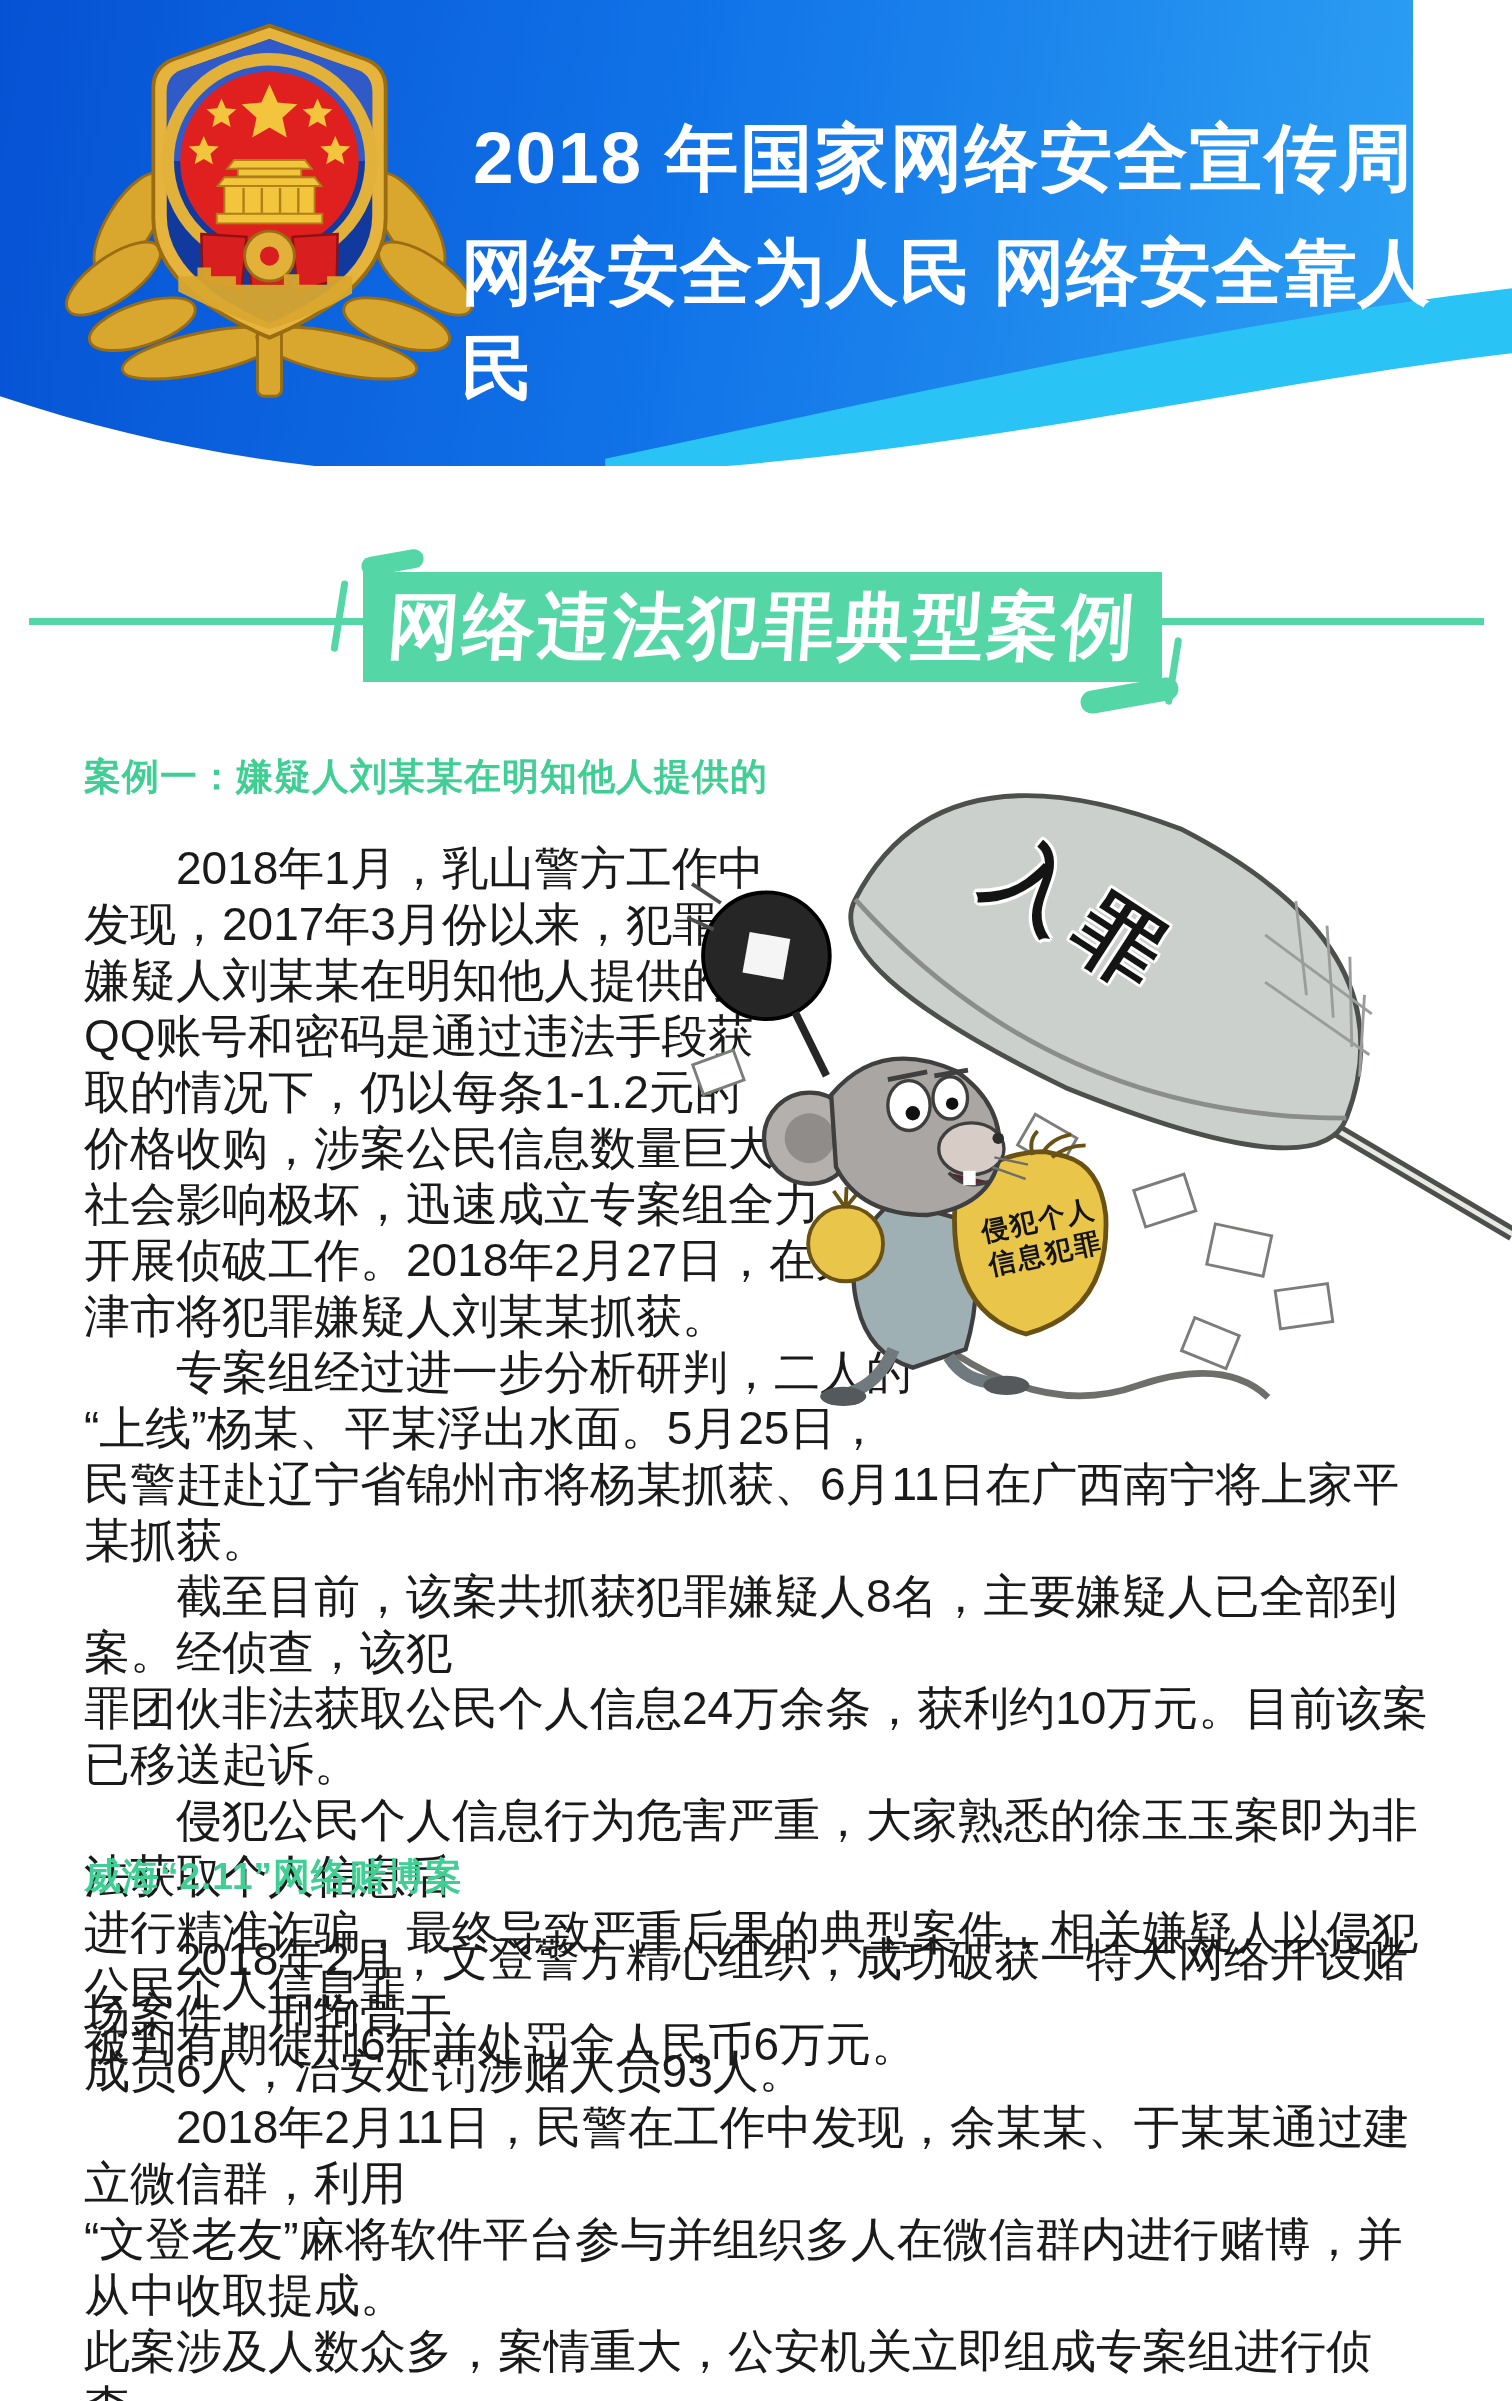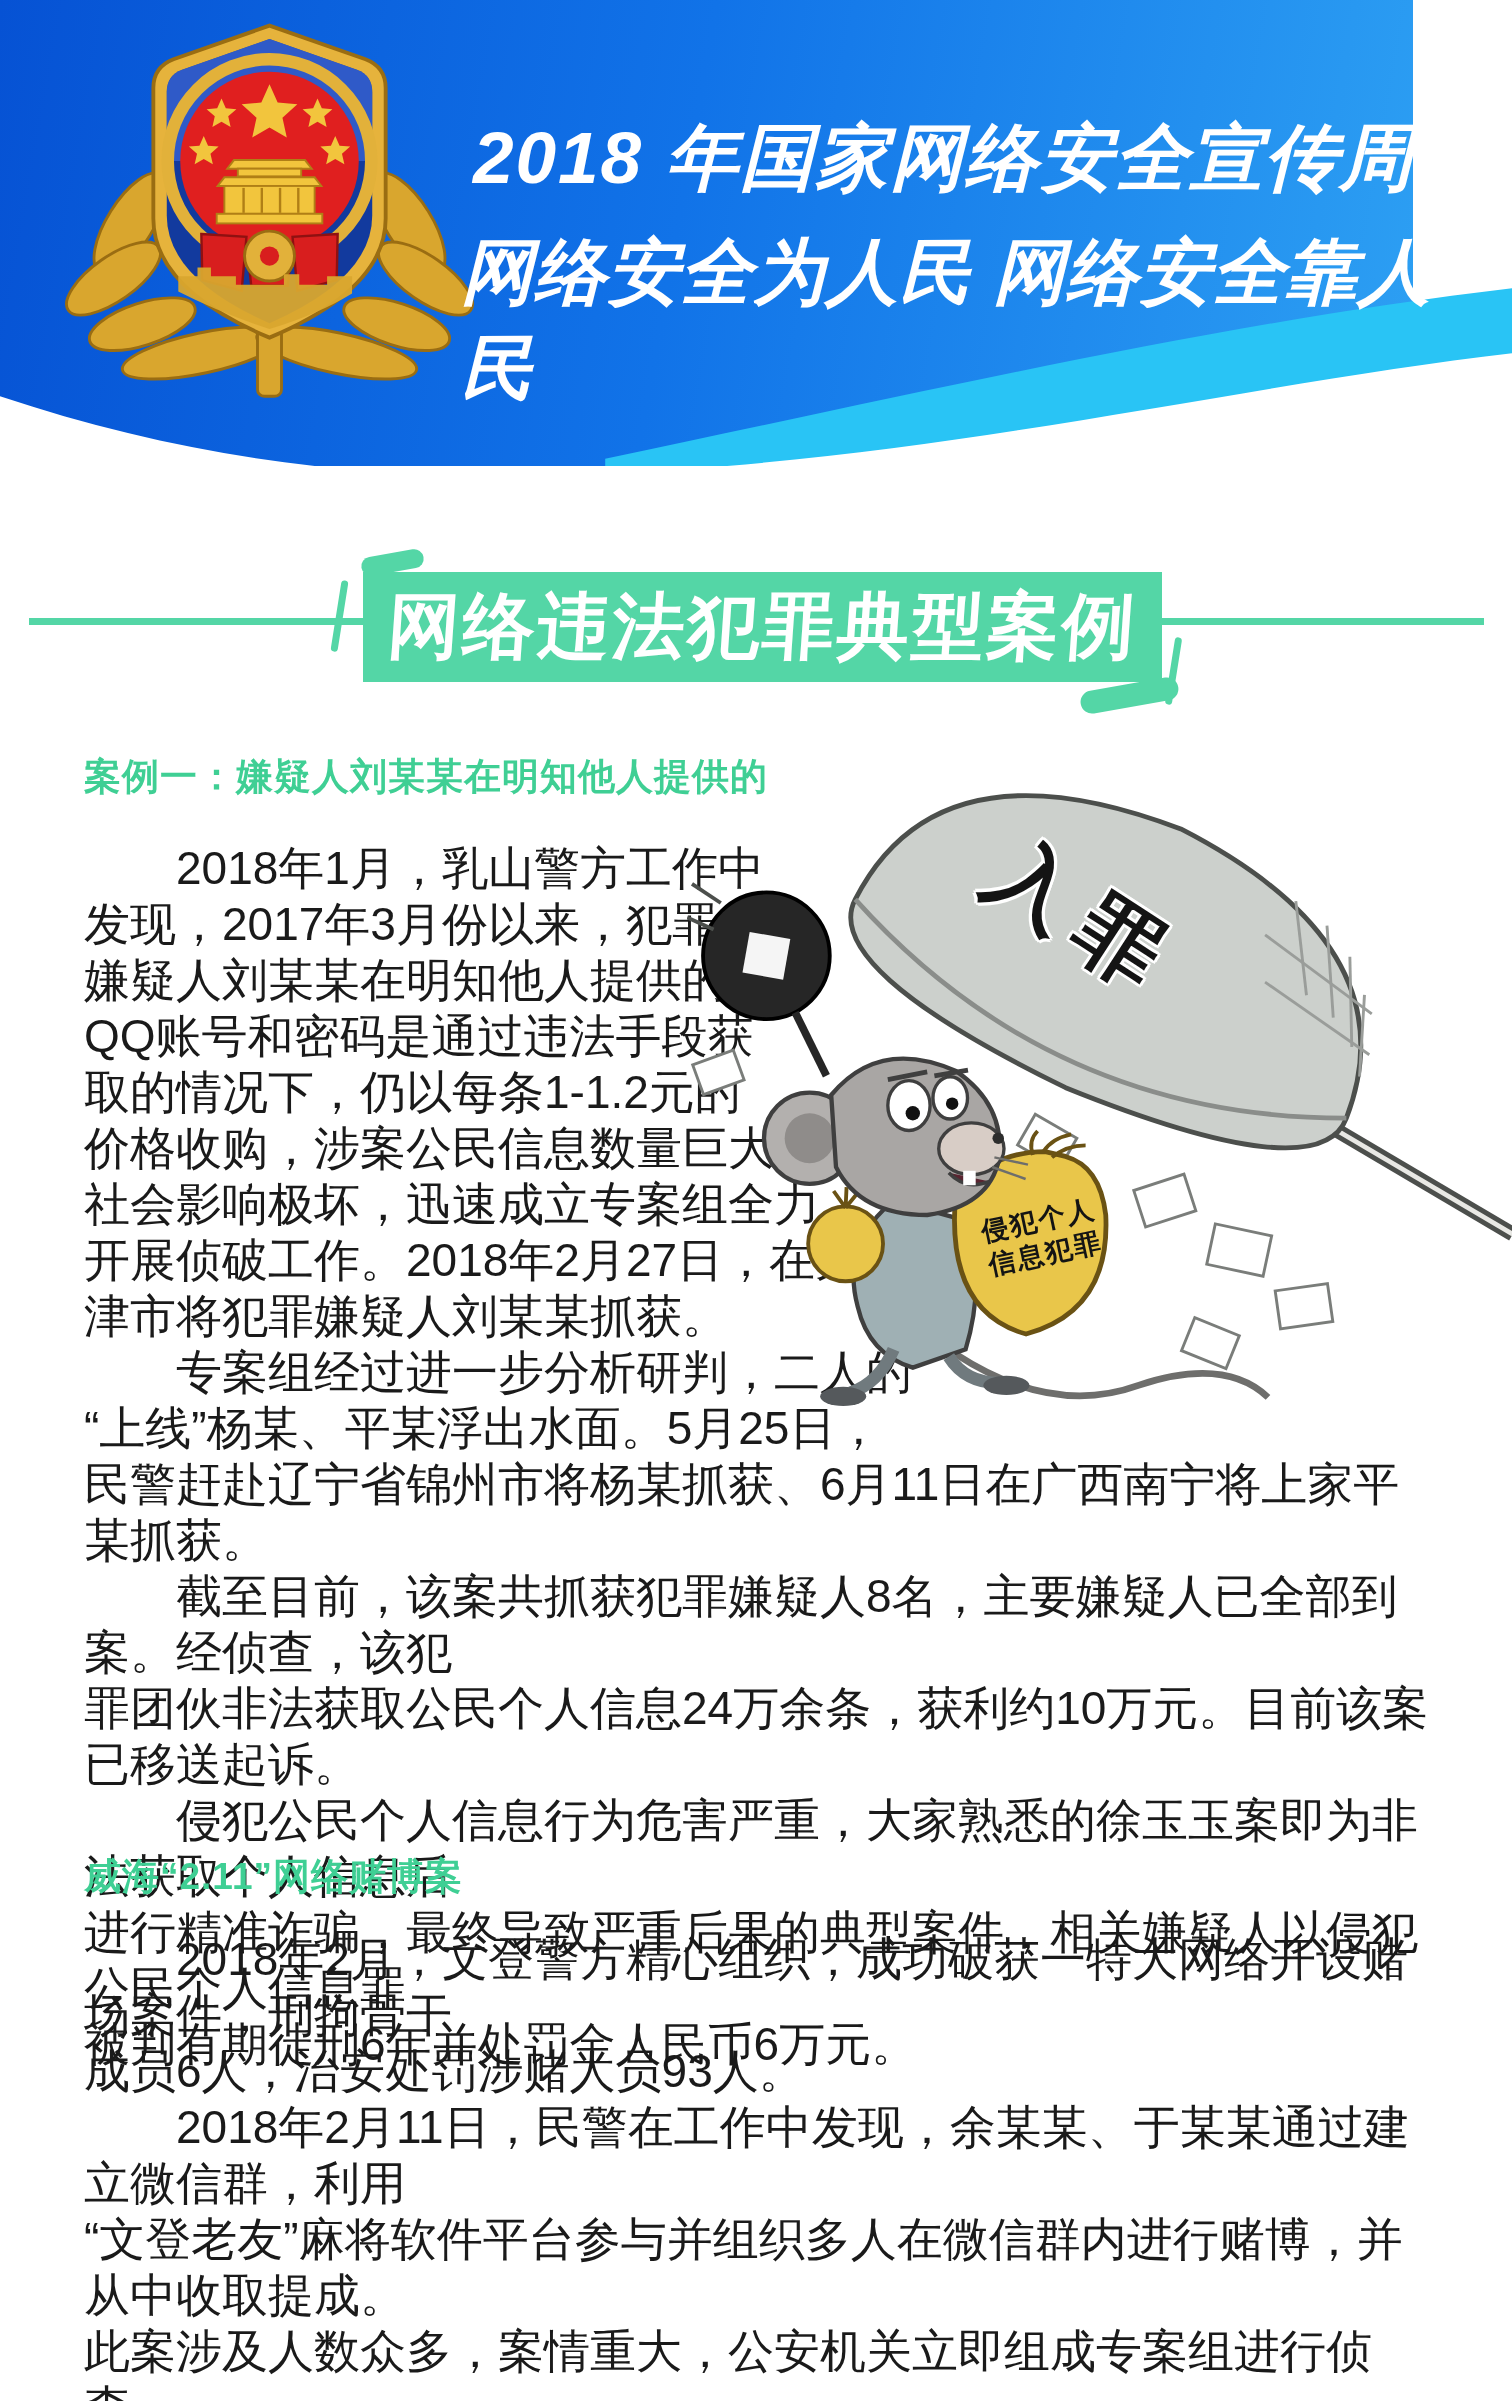--- a/index.html
+++ b/index.html
@@ -3,21 +3,21 @@
 <meta charset="utf-8">
 <style>
   html,body{margin:0;padding:0;background:#ffffff;}
   .page{position:relative;width:1513px;height:3404px;background:#ffffff;overflow:hidden;
         font-family:"Liberation Sans","DejaVu Sans",sans-serif;}
   .abs{position:absolute;}
   .pre{white-space:pre-line;}
 
   
   .header{left:0;top:0;width:1413px;height:466px;
-          background:linear-gradient(100deg,#0652d4 0%,#1173e8 48%,#2da0f3 100%);font-style:italic;}
+          background:linear-gradient(100deg,#0652d4 0%,#1173e8 48%,#2da0f3 100%);}
   .header svg{position:absolute;left:0;top:0;}
   .title1{left:473px;top:110px;width:1018px;color:#ffffff;font-size:73px;font-weight:700;letter-spacing:1.9px;}
   .title2{left:461px;top:225px;width:1037px;color:#ffffff;font-size:72px;font-weight:700;letter-spacing:1px;}
 
   
   .banner-line{left:29px;top:618px;width:1455px;height:6.7px;background:#54d6a6;}
   .deco{background:#54d6a6;border-radius:14.4px;}
   .banner-box{left:363px;top:572px;width:799px;height:110px;background:#54d6a6;
               display:flex;align-items:center;justify-content:center;}
   .banner-box span{color:#ffffff;font-size:72px;font-weight:700;letter-spacing:2.9px;transform:skewX(-4deg);}

